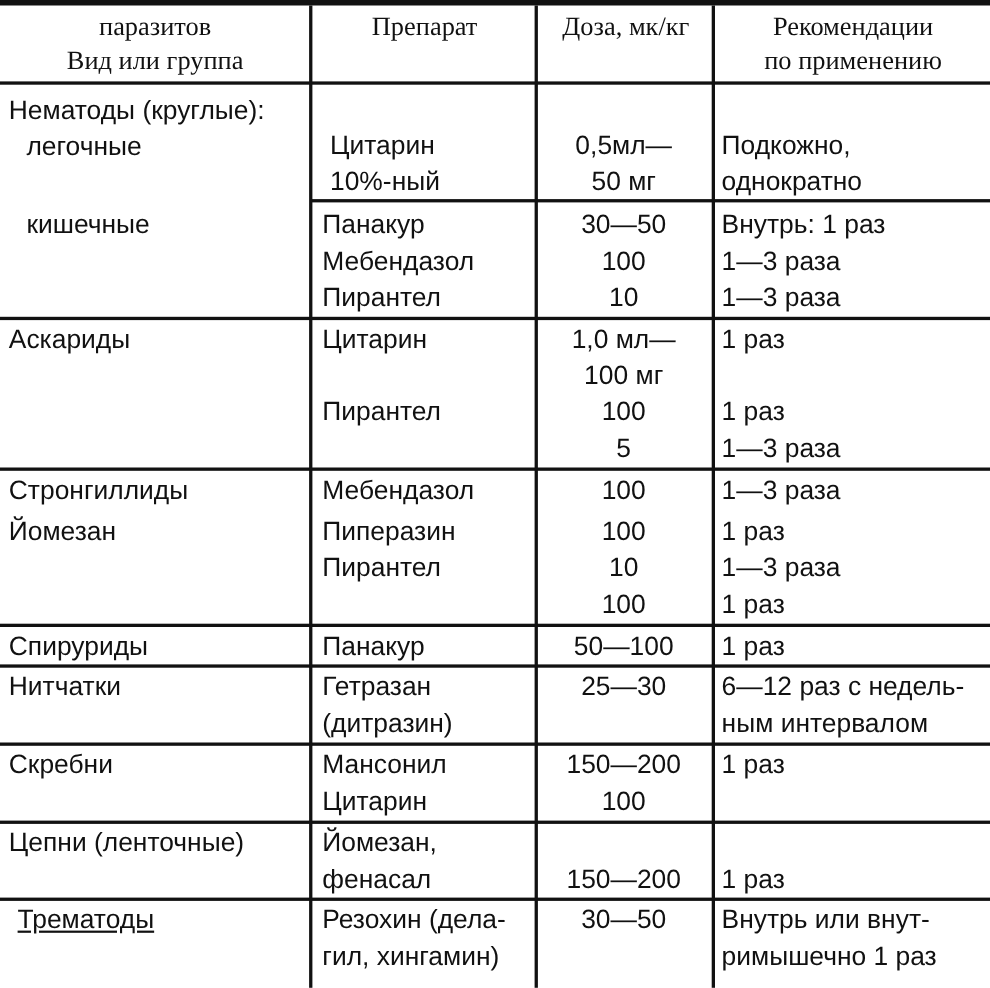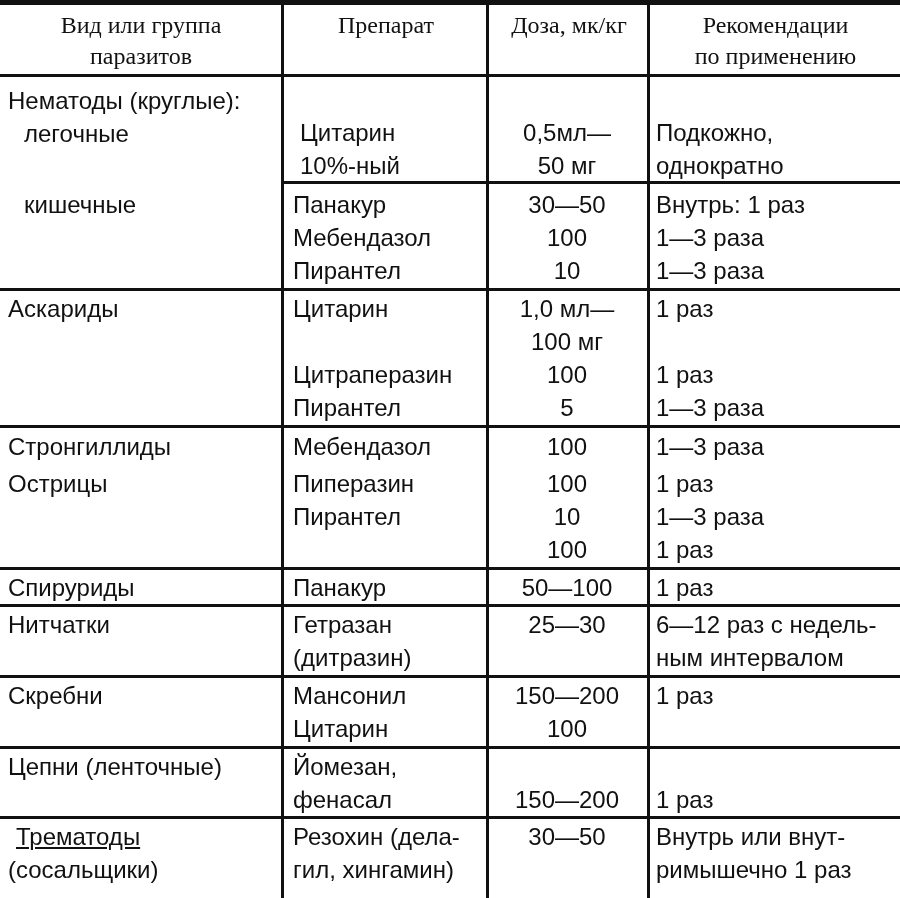--- a/index.html
+++ b/index.html
@@ -34,22 +34,22 @@
   <div class="hrule" style="left:0;top:604px;width:900px;"></div>
   <div class="hrule" style="left:0;top:675px;width:900px;"></div>
   <div class="hrule" style="left:0;top:746px;width:900px;"></div>
   <div class="hrule" style="left:0;top:816px;width:900px;"></div>
 
   <div class="vrule" style="left:281px;"></div>
   <div class="vrule" style="left:486px;"></div>
   <div class="vrule" style="left:647px;"></div>
 
   <div class="cell hdr c0h" style="top:10px;">
+    <span class="line">паразитов</span>
     <span class="line">Вид или группа</span>
-    <span class="line">паразитов</span>
   </div>
   <div class="cell hdr c1h" style="top:10px;">
     <span class="line">Препарат</span>
   </div>
   <div class="cell hdr c2h" style="top:10px;">
     <span class="line">Доза, мк/кг</span>
   </div>
   <div class="cell hdr c3h" style="top:10px;">
     <span class="line">Рекомендации</span>
     <span class="line">по применению</span>
@@ -90,39 +90,38 @@
     <span class="line">1—3 раза</span>
     <span class="line">1—3 раза</span>
   </div>
 
   <div class="cell c0" style="top:292px;">
     <span class="line">Аскариды</span>
   </div>
   <div class="cell c1" style="top:292px;">
     <span class="line">Цитарин</span>
     <span class="line">&nbsp;</span>
-    <span class="line">Цитраперазин</span>
     <span class="line">Пирантел</span>
   </div>
   <div class="cell c2" style="top:292px;">
     <span class="line">1,0 мл—</span>
     <span class="line">100 мг</span>
     <span class="line">100</span>
     <span class="line">5</span>
   </div>
   <div class="cell c3" style="top:292px;">
     <span class="line">1 раз</span>
     <span class="line">&nbsp;</span>
     <span class="line">1 раз</span>
     <span class="line">1—3 раза</span>
   </div>
 
   <div class="cell c0" style="top:430px;">
     <span class="line">Стронгиллиды</span>
-    <span class="line" style="margin-top:4px;">Острицы</span>
+    <span class="line" style="margin-top:4px;">Йомезан</span>
   </div>
   <div class="cell c1" style="top:430px;">
     <span class="line">Мебендазол</span>
     <span class="line" style="margin-top:4px;">Пиперазин</span>
     <span class="line">Пирантел</span>
   </div>
   <div class="cell c2" style="top:430px;">
     <span class="line">100</span>
     <span class="line" style="margin-top:4px;">100</span>
     <span class="line">10</span>
@@ -187,21 +186,20 @@
   </div>
   <div class="cell c2" style="top:783px;">
     <span class="line">150—200</span>
   </div>
   <div class="cell c3" style="top:783px;">
     <span class="line">1 раз</span>
   </div>
 
   <div class="cell c0" style="top:820px;">
     <span class="line" style="padding-left:8px;text-decoration:underline;"> Трематоды</span>
-    <span class="line">(сосальщики)</span>
   </div>
   <div class="cell c1" style="top:820px;">
     <span class="line">Резохин (дела-</span>
     <span class="line">гил, хингамин)</span>
   </div>
   <div class="cell c2" style="top:820px;">
     <span class="line">30—50</span>
   </div>
   <div class="cell c3" style="top:820px;">
     <span class="line">Внутрь или внут-</span>

